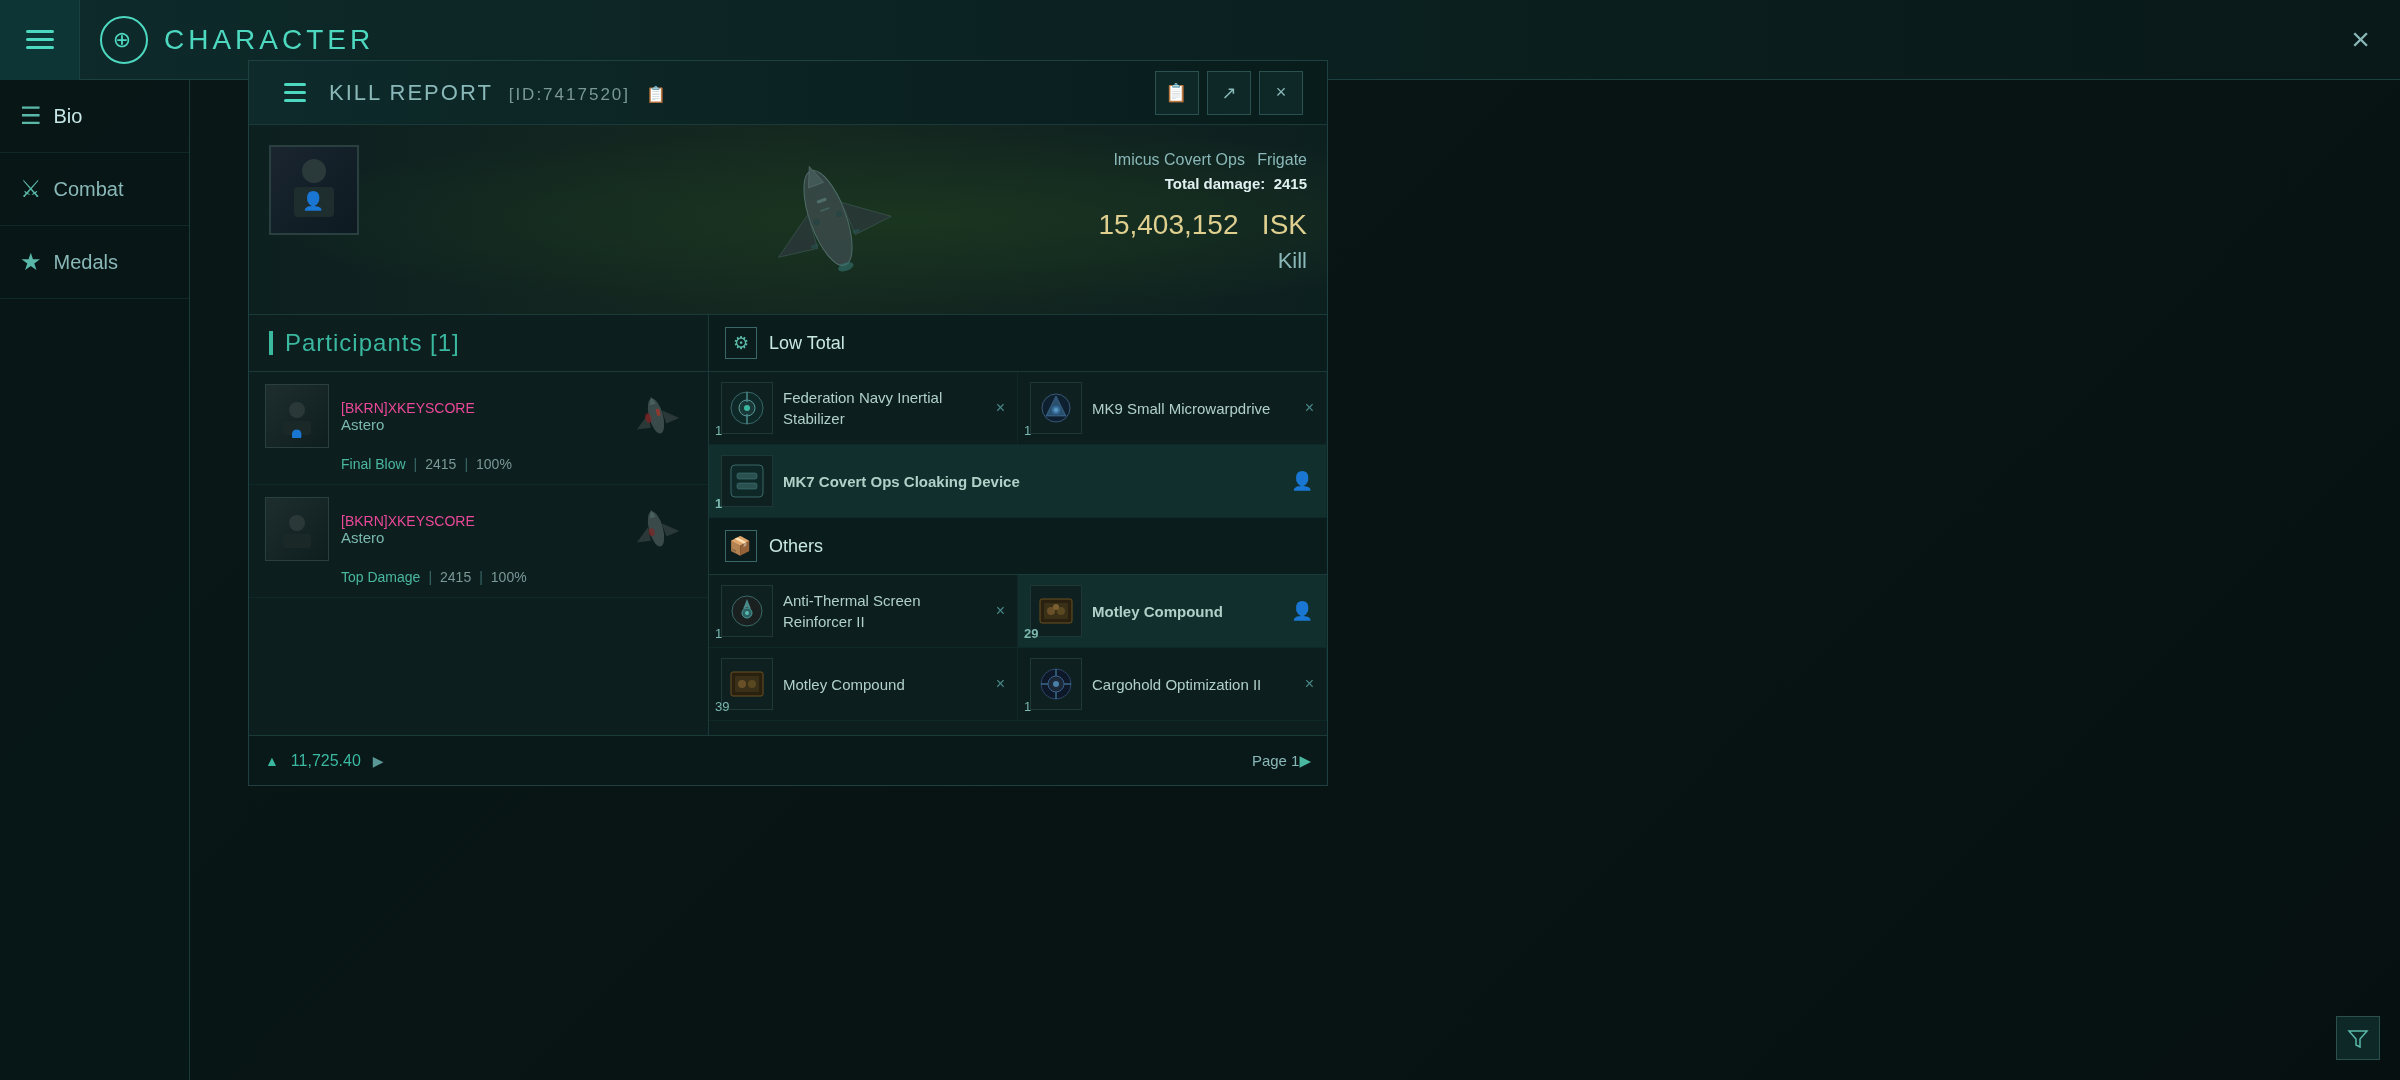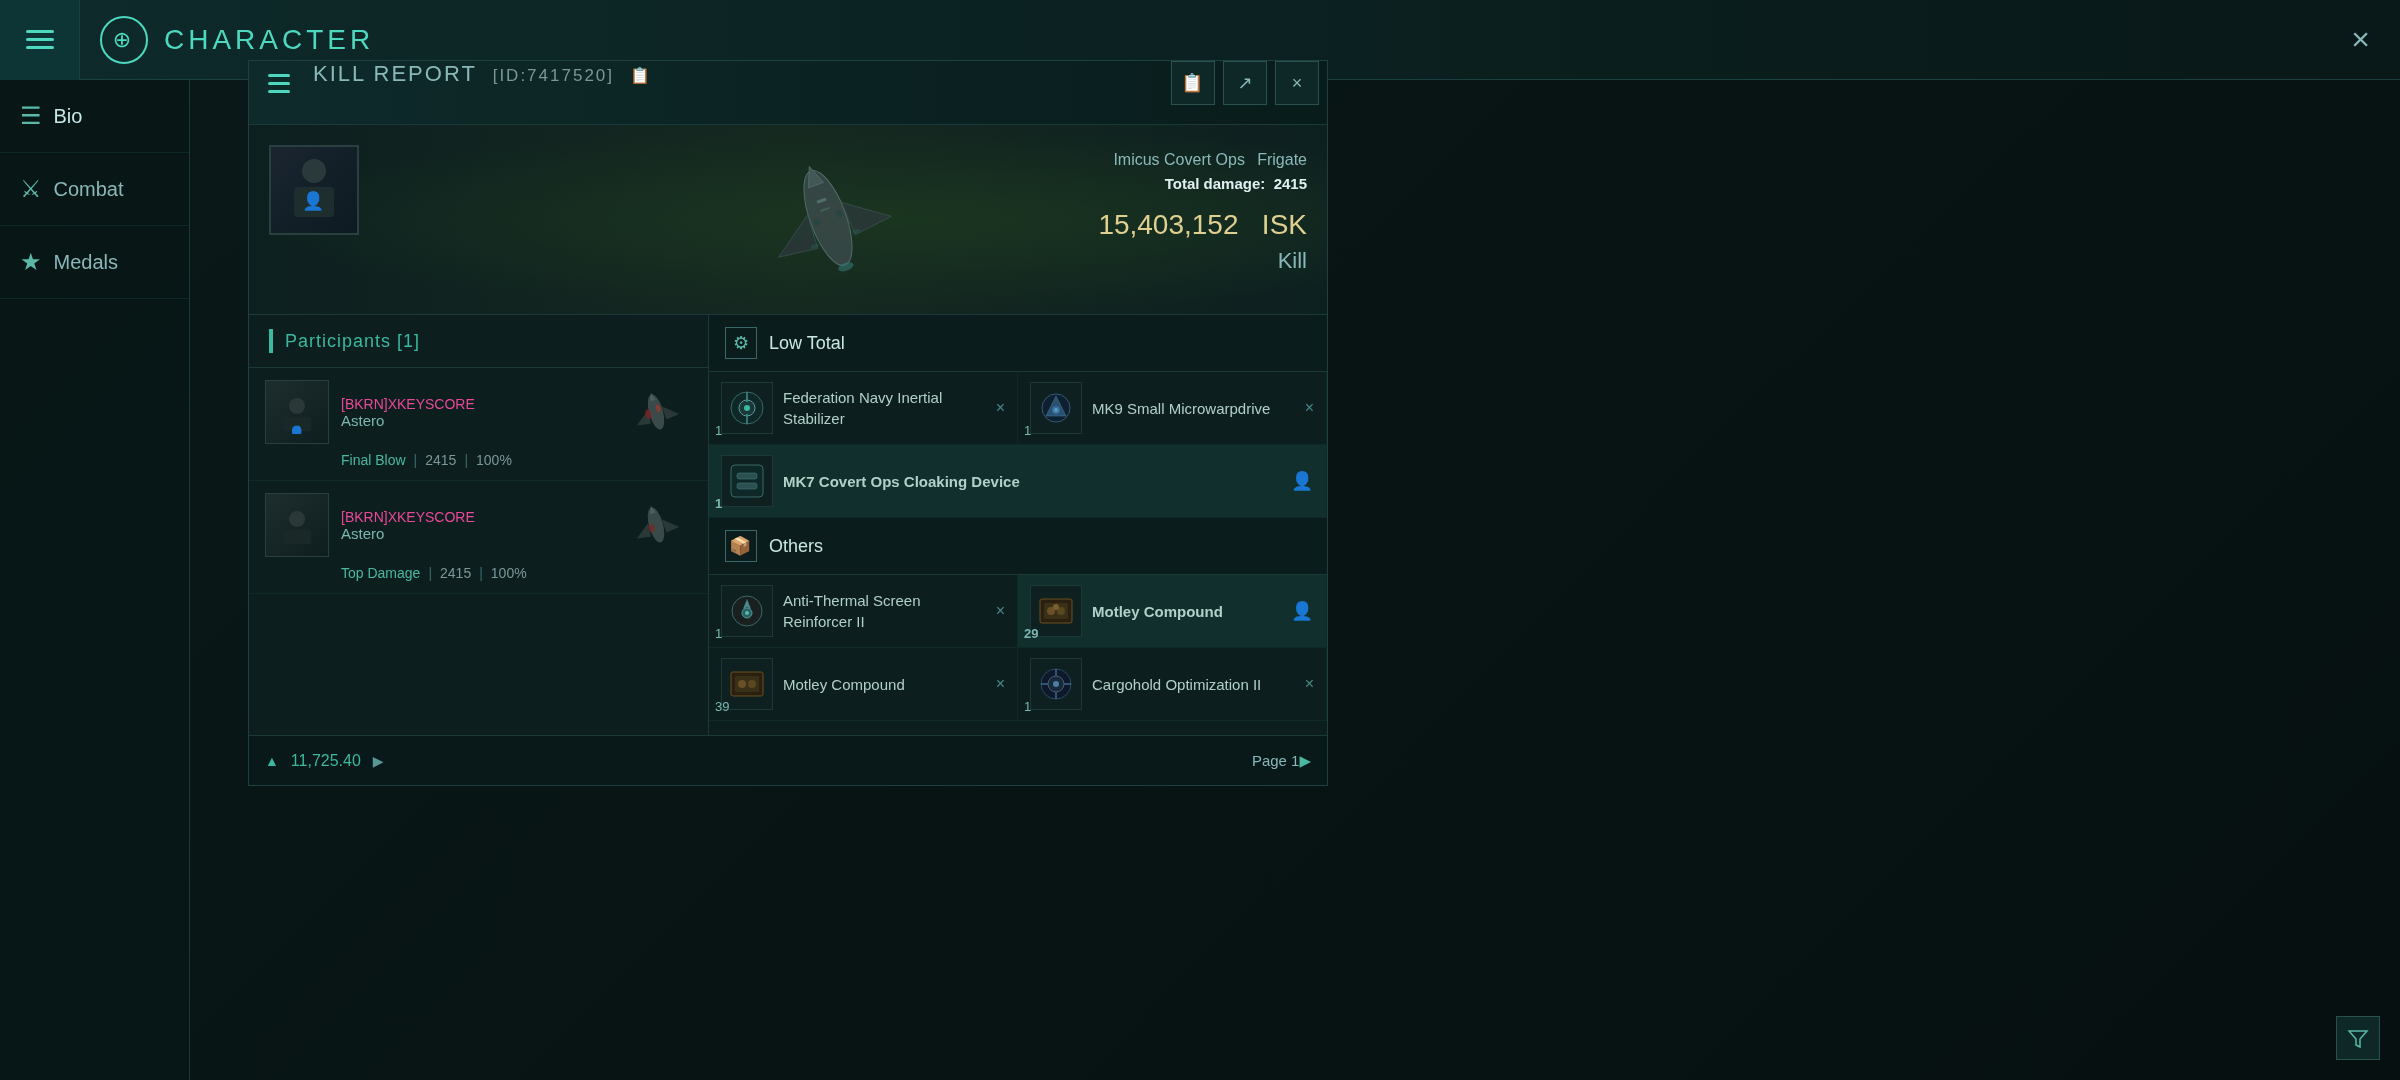--- a/index.html
+++ b/index.html
@@ -104,25 +104,25 @@
       position: absolute;
       top: 60px; left: 248px;
       width: 1080px;
       background: #0c1e1e;
       border: 1px solid #1e4040;
       z-index: 20;
     }
 
     
     .modal-topbar {
-      display: flex; 
+      display: flex; align-items: center;
       background: linear-gradient(90deg, #0e2a2a, #091c1c);
       height: 64px;
       border-bottom: 1px solid #1a3a3a;
-      padding: 0 8px;
+      padding: 0 24px;
     }
 
     .modal-menu-btn {
       width: 44px; height: 44px;
       display: flex; align-items: center; justify-content: center;
       cursor: pointer;
     }
     .modal-menu-btn .hamburger-icon span { width: 22px; }
 
     .modal-title {
@@ -293,21 +293,21 @@
     }
 
     .panel-header-border {
       width: 4px; height: 24px;
       background: #3ab8a0;
       margin-right: 12px;
     }
 
     .panel-header-title {
       color: #3ab8a0;
-      font-size: 18px;
+      font-size: 24px;
       letter-spacing: 1px;
     }
 
     .participant-entry {
       padding: 12px 16px;
       border-bottom: 1px solid #0f2828;
     }
 
     .participant-top {
       display: flex; align-items: center; gap: 12px;

